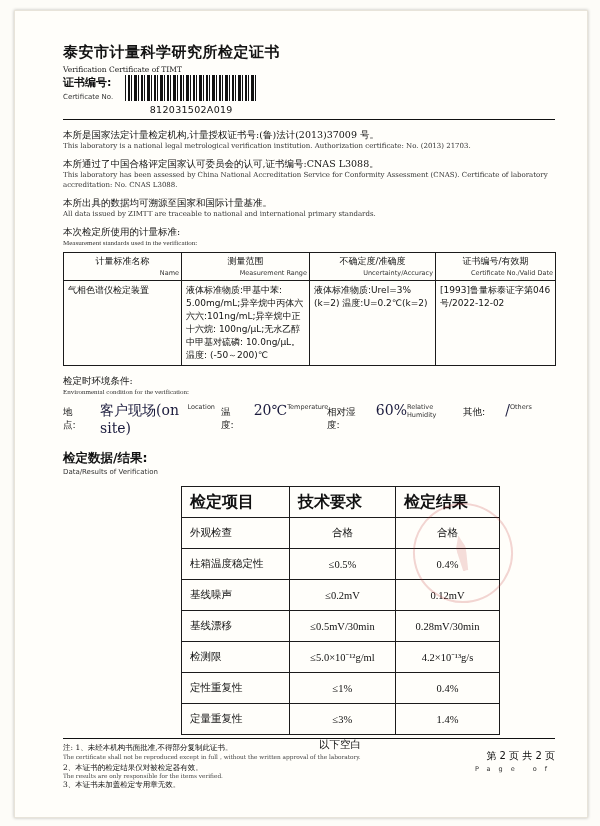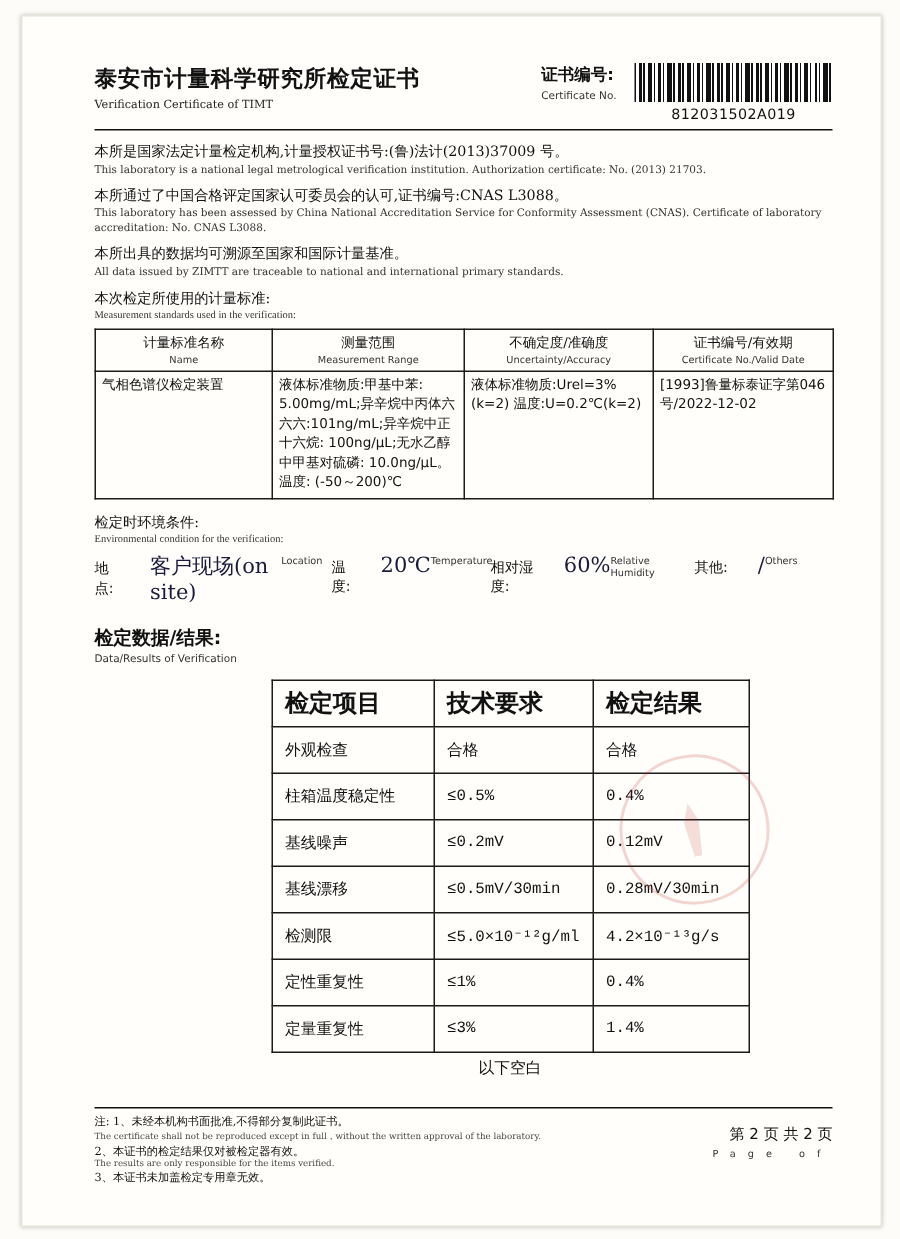--- a/index.html
+++ b/index.html
@@ -34,20 +34,21 @@
     width: 492px;
   }
 
   
   .hdr {
     display: flex;
     align-items: flex-start;
     justify-content: space-between;
     border-bottom: 1.6px solid #111;
     padding-bottom: 4px;
+    flex-direction: column;
   }
   .hdr-left { padding-top: 2px; }
   .hdr-title {
     font-size: 15px;
     font-weight: bold;
     letter-spacing: 0.5px;
     color: #121212;
     font-family: "DejaVu Serif", "Liberation Serif", serif;
   }
   .hdr-sub {
@@ -114,21 +115,21 @@
     border: 1px solid #1b1b1b;
     vertical-align: top;
     padding: 3px 4px;
   }
   .std-table th {
     text-align: center;
     font-weight: normal;
     padding: 2px 2px 3px;
   }
   .th-cn { font-size: 9px; color: #111; display: block; }
-  .th-en { font-size: 6.5px; color: #333; display: block; margin-top: 1px; }
+  .th-en { font-size: 6.5px; color: #333; display: block; margin-top: 1px; text-align: right; }
   .std-table td { font-size: 9px; color: #111; line-height: 1.45; }
   .cell-name { padding-top: 8px; }
 
   
   .env-title { margin-top: 9px; }
   .env-row {
     margin-top: 6px;
     display: flex;
     align-items: flex-start;
     font-size: 9.5px;
@@ -164,21 +165,21 @@
     font-size: 16px;
     font-weight: bold;
     color: #111;
     text-align: left;
   }
   .res-table td {
     font-size: 10.5px;
     color: #111;
     text-align: left;
   }
-  .res-table td.val { font-family: Liberation Mono, monospace; }
+  .res-table td.val { font-family: Liberation Serif, serif; text-align: center; }
   .blank-note {
     text-align: center;
     font-size: 10.5px;
     color: #111;
     margin-top: 3px;
     margin-left: 118px;
     width: 318px;
   }
 
   

